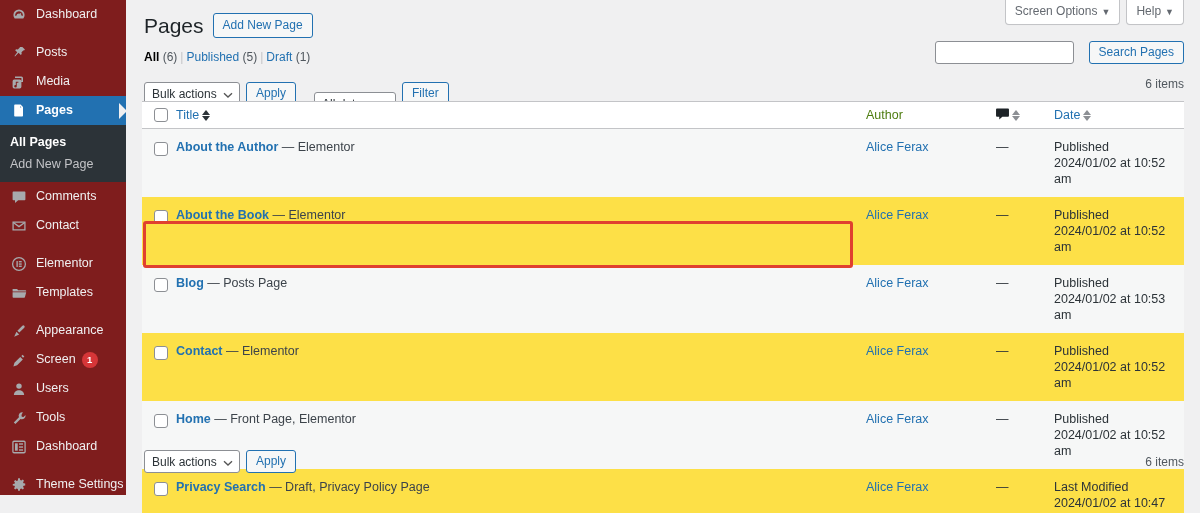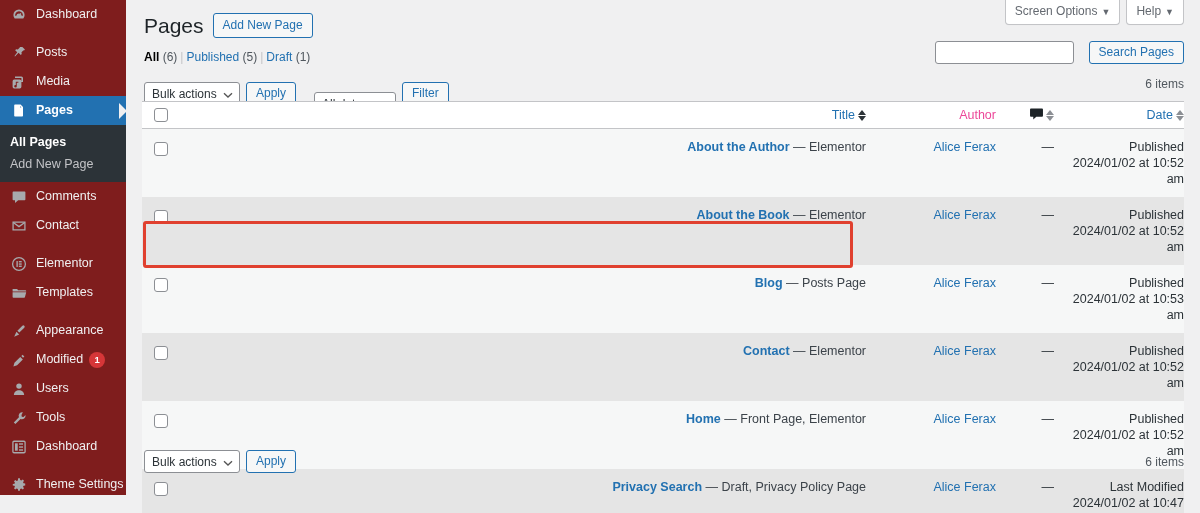--- a/index.html
+++ b/index.html
@@ -227,21 +227,21 @@
   .wp-table {
     position: absolute; left: 16px; top: 101px;
     width: 1042px;
     border-collapse: collapse;
     background: #fff;
     border: 1px solid #c3c4c7;
     border-left: none; border-right: none;
     table-layout: fixed;
   }
   .wp-table th, .wp-table td {
-    text-align: right;
+    text-align: left;
     vertical-align: top;
     padding: 0;
   }
   .wp-table thead th, .wp-table tfoot th {
     height: 27px;
     background: #fff;
     font-weight: 400;
     font-size: 12.5px;
     color: #2c3338;
     vertical-align: middle;
@@ -269,21 +269,21 @@
     align-items: center;
     gap: 3px;
   }
   .sorter {
     display: inline-flex; flex-direction: column;
     line-height: 0;
     color: #2c3338;
   }
   .sorter svg { display: block; }
 
-  .wp-table tbody tr { background: #e5e5e5; }
+  .wp-table tbody tr { background: #fde047; }
   .wp-table tbody tr.alt { background: #f6f7f7; }
   .wp-table tbody td {
     height: 47px;
     padding: 10px 0 10px 0;
     font-size: 12.5px;
     line-height: 16px;
     color: #2c3338;
   }
   .wp-table tbody td.c-cb { padding-top: 13px; }
   .row-title {
@@ -405,21 +405,21 @@
           </svg>
         </span>
         <span class="mi-label">Appearance</span>
       </div>
       <div class="menu-item">
         <span class="mi-ico">
           <svg viewBox="0 0 20 20" width="16" height="16">
             <path fill="currentColor" d="M14.5 3.3 12.9 5l2.1 2.1 1.7-1.6zM11.6 6.2 4.3 13.4 3 18l4.6-1.3 7.2-7.3z"></path>
           </svg>
         </span>
-        <span class="mi-label">Modified</span>
+        <span class="mi-label">Screen</span>
         <span class="badge">1</span>
       </div>
       <div class="menu-item">
         <span class="mi-ico">
           <svg viewBox="0 0 20 20" width="16" height="16">
             <circle cx="10" cy="6.4" r="3.4" fill="currentColor"></circle>
             <path fill="currentColor" d="M3.6 17.5c0-3.6 2.9-5.9 6.4-5.9s6.4 2.3 6.4 5.9z"></path>
           </svg>
         </span>
         <span class="mi-label">Users</span>
@@ -537,21 +537,21 @@
                 <svg viewBox="0 0 8 5" width="8" height="5">
                     <path d="M4 0 L8 5 L0 5 Z" fill="currentColor"></path>
                   </svg>
                 <svg viewBox="0 0 8 5" width="8" height="5" style="margin-top:1px;">
                     <path d="M4 5 L0 0 L8 0 Z" fill="currentColor"></path>
                   </svg>
               </span>
             </span>
           </th>
           <th>
-            <span style="color:#ec4899;margin-left:20px;">Author</span>
+            <span style="color:#4d7c0f;">Author</span>
           </th>
           <th>
             <span class="sortable" style="color:#2c3338;">
               <span>
                 <svg viewBox="0 0 14 13" width="13" height="12">
                     <path d="M1 0.5 h12 a1 1 0 0 1 1 1 v7 a1 1 0 0 1 -1 1 h-6.2 l-3.3 3 v-3 h-2.5 a1 1 0 0 1 -1 -1 v-7 a1 1 0 0 1 1 -1 z" fill="#1d2327"></path>
                   </svg>
               </span>
               <span class="sorter">
                 <svg viewBox="0 0 8 5" width="8" height="5">

